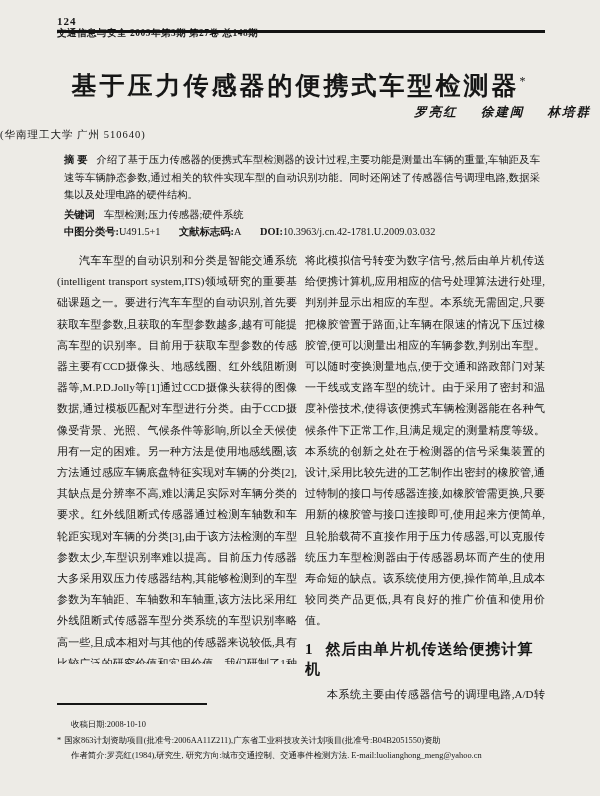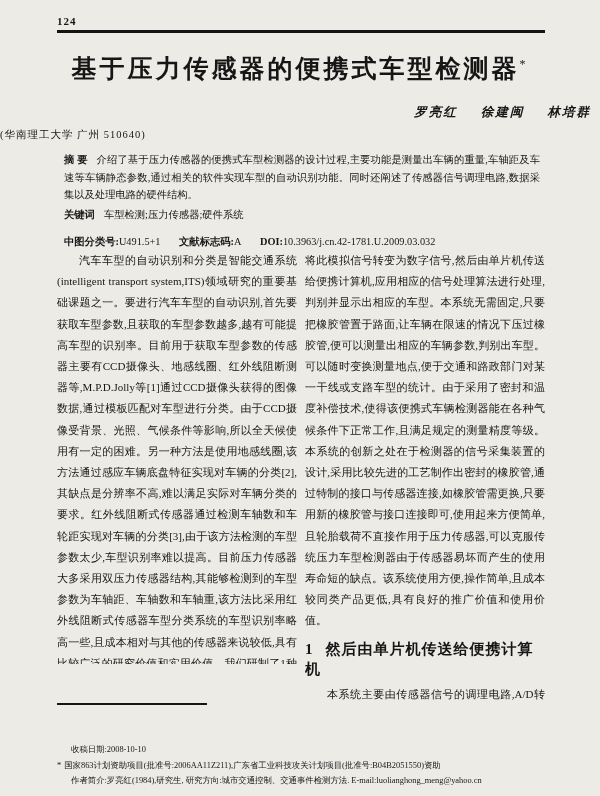--- a/index.html
+++ b/index.html
@@ -12,58 +12,59 @@
   }
   .page{position:relative;width:600px;height:796px;background:#edebe6;overflow:hidden;}
 
   
   .hdr{position:absolute;top:15px;left:57px;right:55px;display:flex;justify-content:space-between;align-items:baseline;flex-direction:column;}
   .hdr .pageno{font-size:11px;font-weight:bold;letter-spacing:1px;}
   .hdr .journal{font-size:9.5px;font-weight:bold;letter-spacing:.5px;}
   .hdr-rule{position:absolute;top:30px;left:57px;width:488px;height:3px;background:#141414;}
 
   
-  .title{position:absolute;top:52px;left:0;width:600px;text-align:center;font-size:25px;font-weight:bold;letter-spacing:3px;}
+  .title{position:absolute;top:69px;left:0;width:600px;text-align:center;font-size:25px;font-weight:bold;letter-spacing:3px;}
   .title sup{font-size:12px;font-weight:normal;}
   .authors{position:absolute;top:104px;left:0;width:600px;text-align:right;font-size:12.5px;font-style:italic;font-weight:bold;letter-spacing:2px;}
   .authors span{margin:0 9px;}
   .affil{position:absolute;top:128px;left:0;width:600px;text-align:left;font-size:10.5px;letter-spacing:1px;}
 
   
   .abs{position:absolute;top:151px;left:64px;width:476px;font-size:10.3px;line-height:17.6px;text-align:justify;font-weight:500;}
   .abs .lbl{font-weight:bold;margin-right:9px;}
   .abs .kw-line{margin-top:2px;}
-  .abs .meta-line{font-weight:bold;margin-top:10px;}
+  .abs .meta-line{font-weight:bold;}
   .abs .meta-line .gap{margin-right:16px;font-weight:normal;}
   .abs .meta-line .v{font-weight:normal;}
 
   
   .cols{position:absolute;top:250px;left:57px;width:488px;display:flex;gap:8px;}
   .col{width:240px;font-size:11px;line-height:21.2px;text-align:justify;}
   .col p{margin:0;}
   .p-indent{text-indent:2em;}
   .left-col{height:414px;overflow:hidden;}
   .right-col{height:452px;overflow:hidden;}
 
   .sec-head{font-size:15px;font-weight:bold;margin:7px 0 5px 0;text-align:left;text-indent:0;letter-spacing:1px;line-height:20px;}
   .sec-head .no{margin-right:12px;}
 
   
   .foot-rule{position:absolute;top:703px;left:57px;width:150px;height:2px;background:#161616;}
-  .footer{position:absolute;top:742px;left:57px;width:492px;font-size:8.4px;line-height:15.5px;text-align:left;}
+  .footer{position:absolute;top:717px;left:57px;width:492px;font-size:8.4px;line-height:15.5px;text-align:left;}
   .footer .ln1,.footer .ln3{padding-left:14px;}
   .footer .star{margin-right:3px;}
 </style>
 </head>
 <body>
 
 <div class="page">
 
   <div class="hdr">
     <span class="pageno">124</span>
+    <span class="journal">交通信息与安全  2009年第3期 第27卷  总148期</span>
   </div>
   <div class="hdr-rule"></div>
 
   <div class="title">
     <span>基于压力传感器的便携式车型检测器</span><sup>*</sup>
   </div>
   <div class="authors">
     <span>罗亮红</span>
     <span>徐建闽</span>
     <span>林培群</span>

